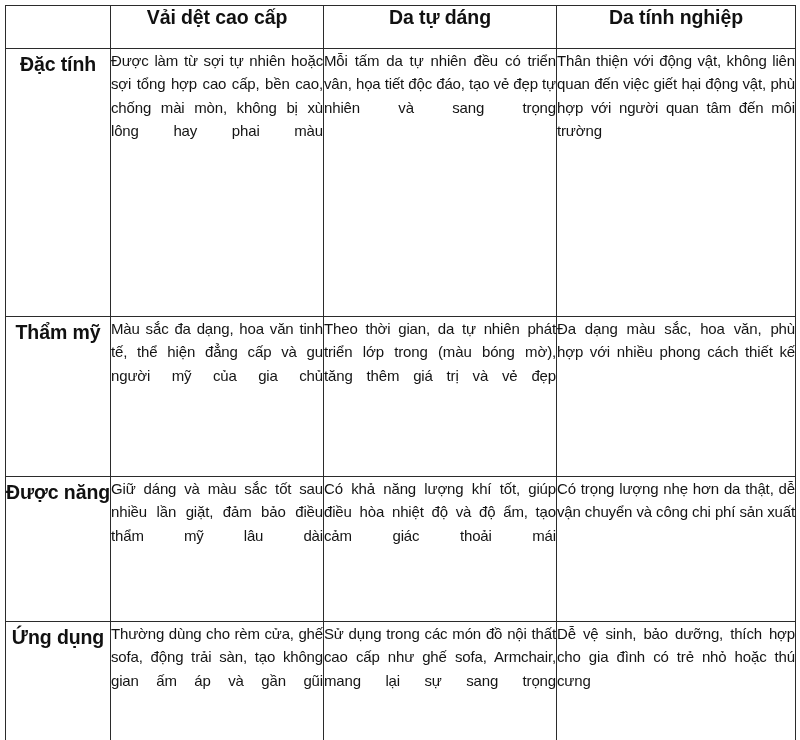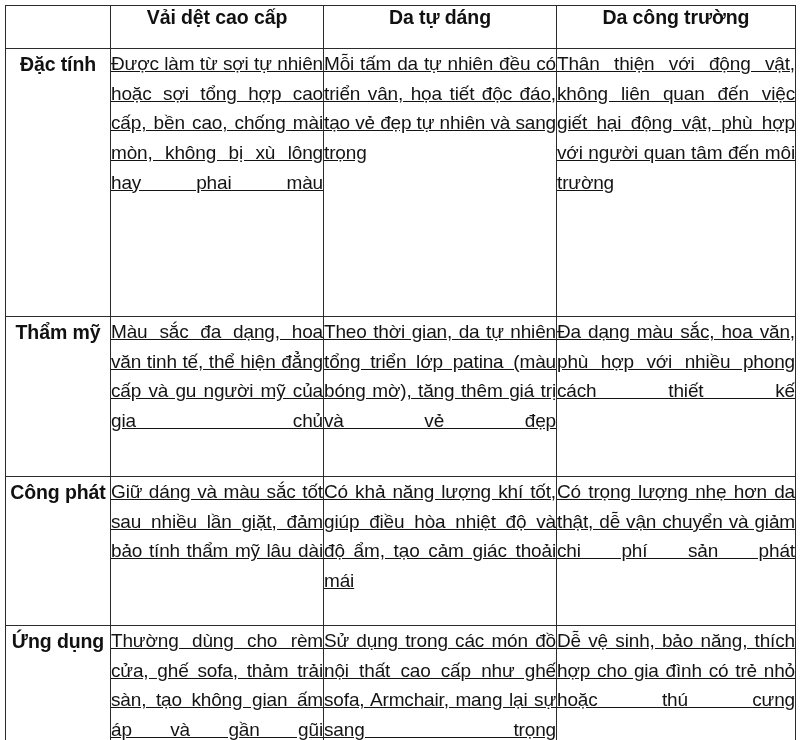--- a/index.html
+++ b/index.html
@@ -75,28 +75,27 @@
     line-height: 1.56;
     letter-spacing: -0.1px;
     color: #111111;
     padding: 14px 4px 0 4px;
   }
 
   td.cell {
     text-align: justify;
     text-justify: inter-word;
     vertical-align: top;
-    font-size: 19px;
+    font-size: 15px;
     line-height: 1.56;
     letter-spacing: -0.15px;
     color: #141414;
     padding: 14px 10px 8px 11px;
     hyphens: none;
     word-spacing: 0;
-    text-decoration: underline;
   }
   td.cell p {
     margin: 0;
   }
   
   td.cell p::after {
     content: "";
     display: inline-block;
     width: 100%;
   }
@@ -110,21 +109,21 @@
       <col class="c-label">
       <col class="c-fabric">
       <col class="c-nat">
       <col class="c-ind">
     </colgroup>
     <thead>
       <tr class="head-row">
         <th class="head-cell head-blank"></th>
         <th class="head-cell">Vải dệt cao cấp</th>
         <th class="head-cell">Da tự dáng</th>
-        <th class="head-cell">Da công trường</th>
+        <th class="head-cell">Da tính nghiệp</th>
       </tr>
     </thead>
     <tbody>
 
       <tr class="body-row-1">
         <td class="row-label">Đặc tính</td>
         <td class="cell">
           <p>Được làm từ sợi tự nhiên hoặc sợi tổng hợp cao cấp, bền cao, chống mài mòn, không bị xù lông hay phai màu</p>
         </td>
         <td class="cell">
@@ -134,48 +133,48 @@
           <p>Thân thiện với động vật, không liên quan đến việc giết hại động vật, phù hợp với người quan tâm đến môi trường</p>
         </td>
       </tr>
 
       <tr class="body-row-2">
         <td class="row-label">Thẩm mỹ</td>
         <td class="cell">
           <p>Màu sắc đa dạng, hoa văn tinh tế, thể hiện đẳng cấp và gu người mỹ của gia chủ</p>
         </td>
         <td class="cell">
-          <p>Theo thời gian, da tự nhiên tổng triển lớp patina (màu bóng mờ), tăng thêm giá trị và vẻ đẹp</p>
+          <p>Theo thời gian, da tự nhiên phát triển lớp trong (màu bóng mờ), tăng thêm giá trị và vẻ đẹp</p>
         </td>
         <td class="cell">
           <p>Đa dạng màu sắc, hoa văn, phù hợp với nhiều phong cách thiết kế</p>
         </td>
       </tr>
 
       <tr class="body-row-3">
-        <td class="row-label">Công phát</td>
+        <td class="row-label">Được năng</td>
         <td class="cell">
-          <p>Giữ dáng và màu sắc tốt sau nhiều lần giặt, đảm bảo tính thẩm mỹ lâu dài</p>
+          <p>Giữ dáng và màu sắc tốt sau nhiều lần giặt, đảm bảo điều thẩm mỹ lâu dài</p>
         </td>
         <td class="cell">
           <p>Có khả năng lượng khí tốt, giúp điều hòa nhiệt độ và độ ẩm, tạo cảm giác thoải mái</p>
         </td>
         <td class="cell">
-          <p>Có trọng lượng nhẹ hơn da thật, dễ vận chuyển và giảm chi phí sản phát</p>
+          <p>Có trọng lượng nhẹ hơn da thật, dễ vận chuyển và công chi phí sản xuất</p>
         </td>
       </tr>
 
       <tr class="body-row-4">
         <td class="row-label">Ứng dụng</td>
         <td class="cell">
-          <p>Thường dùng cho rèm cửa, ghế sofa, thảm trải sàn, tạo không gian ấm áp và gần gũi</p>
+          <p>Thường dùng cho rèm cửa, ghế sofa, động trải sàn, tạo không gian ấm áp và gần gũi</p>
         </td>
         <td class="cell">
           <p>Sử dụng trong các món đồ nội thất cao cấp như ghế sofa, Armchair, mang lại sự sang trọng</p>
         </td>
         <td class="cell">
-          <p>Dễ vệ sinh, bảo năng, thích hợp cho gia đình có trẻ nhỏ hoặc thú cưng</p>
+          <p>Dễ vệ sinh, bảo dưỡng, thích hợp cho gia đình có trẻ nhỏ hoặc thú cưng</p>
         </td>
       </tr>
 
     </tbody>
   </table>
 </div>
 
 </body></html>

